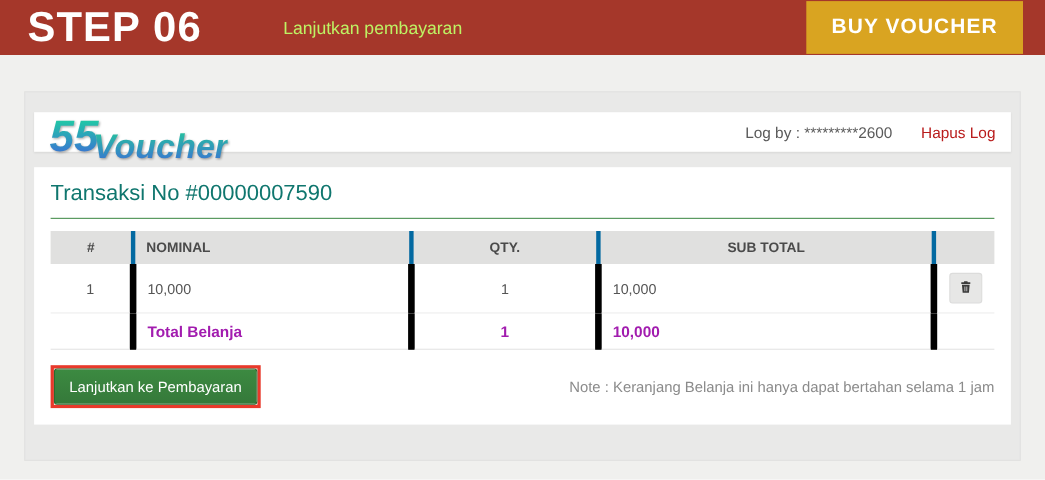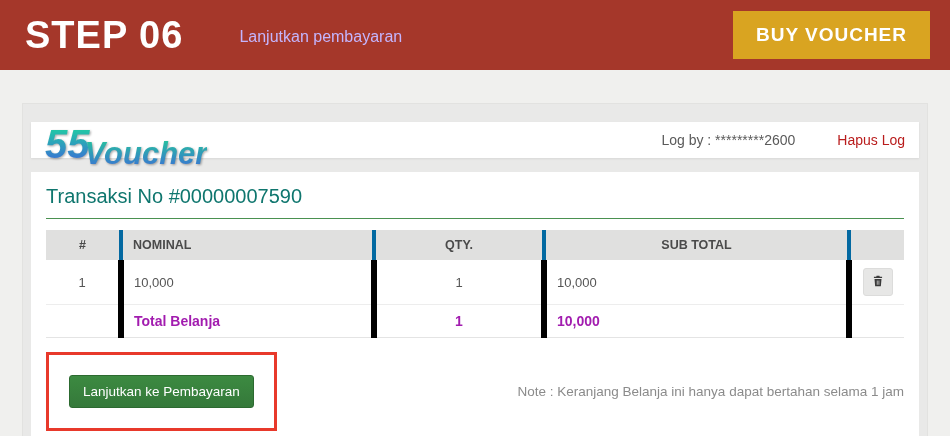--- a/index.html
+++ b/index.html
@@ -5,36 +5,36 @@
   * { margin: 0; padding: 0; box-sizing: border-box; }
   html, body { width: 950px; height: 436px; }
   body {
     font-family: "Liberation Sans", sans-serif;
     background: #f0f0ee;
     overflow: hidden;
   }
 
   
   .step-banner {
-    height: 70px;
+    height: 50px;
     background: #a5372a;
     display: flex;
     align-items: center;
     padding: 0 20px 0 25px;
   }
   .step-title {
     color: #ffffff;
     font-size: 38px;
     font-weight: 800;
     letter-spacing: 1px;
   }
   .step-subtitle {
-    color: #c4b5fd;
+    color: #bef264;
     font-size: 16px;
-    margin-left: 56px;
+    margin-left: 74px;
     margin-top: 4px;
   }
   .buy-voucher-btn {
     margin-left: auto;
     background: #d9a421;
     border: none;
     color: #ffffff;
     font-family: "Liberation Sans", sans-serif;
     font-size: 19px;
     font-weight: 700;
@@ -82,21 +82,21 @@
     margin: 12px 0 0 -5px;
     background: linear-gradient(#25c79b, #3b6fd6);
     -webkit-background-clip: text;
     background-clip: text;
     color: transparent;
   }
   .logbar-right {
     margin-left: auto;
     display: flex;
     align-items: center;
-    gap: 42px;
+    gap: 26px;
   }
   .log-by { color: #5a5a5a; font-size: 14px; }
   .hapus-log {
     color: #b91c1c;
     font-size: 14px;
     text-decoration: none;
     cursor: pointer;
   }
 
   
@@ -163,21 +163,21 @@
 
   
   .panel-footer {
     display: flex;
     justify-content: space-between;
     align-items: center;
     margin-top: 14px;
   }
   .highlight-box {
     border: 3px solid #e8392b;
-    padding: 20px;
+    padding: 0;
     display: inline-block;
   }
   .continue-btn {
     background: linear-gradient(#3c8a41, #35793a);
     border: 1px solid #2c6a30;
     border-radius: 3px;
     color: #ffffff;
     font-family: "Liberation Sans", sans-serif;
     font-size: 13.5px;
     padding: 8px 13px;

